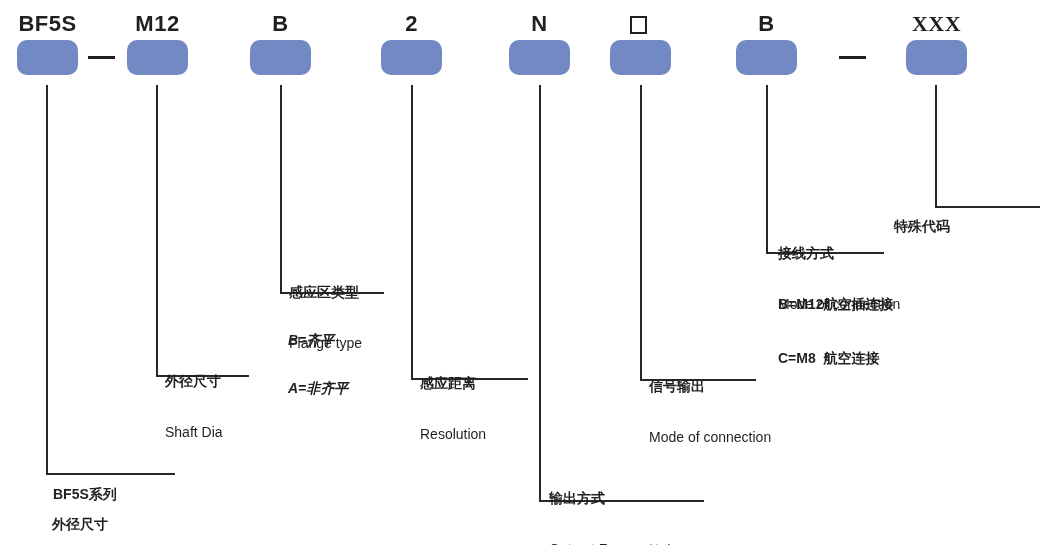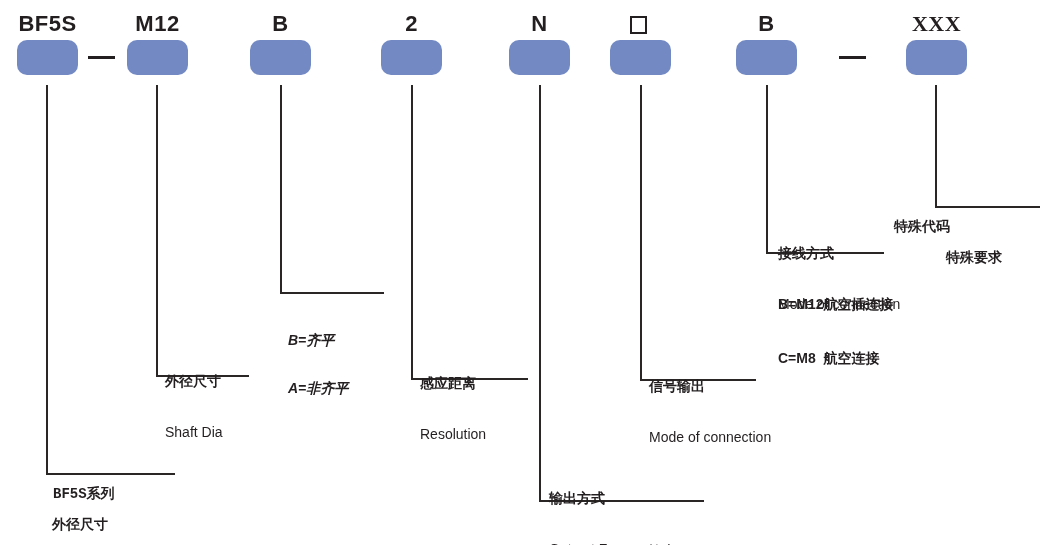--- a/index.html
+++ b/index.html
@@ -31,21 +31,21 @@
 </style>
 </head>
 <body>
 
 <div id="canvas">
 
   <div class="code" style="left:17px;">BF5S</div>
   <div class="box" style="left:17px;"></div>
   <div class="vline" style="left:46px;height:388px;"></div>
   <div class="hline" style="left:46px;top:473px;width:129px;"></div>
-  <div class="lbl" style="left:53px;top:452px;font-family:Liberation Mono, monospace;">
+  <div class="lbl" style="left:53px;top:452px;">
     <div class="zh">BF5S系列</div>
   </div>
   <div class="vals" style="left:52px;top:479px;">
     <div>外径尺寸</div>
     
   </div>
 
   <div class="dash" style="left:88px;"></div>
 
   <div class="code" style="left:127px;">M12</div>
@@ -54,20 +54,24 @@
   <div class="hline" style="left:156px;top:375px;width:93px;"></div>
   <div class="lbl" style="left:165px;top:339px;">
     <div class="zh">外径尺寸</div>
     <div class="en">Shaft Dia</div>
   </div>
 
   <div class="code" style="left:250px;">B</div>
   <div class="box" style="left:250px;"></div>
   <div class="vline" style="left:280px;height:207px;"></div>
   <div class="hline" style="left:280px;top:292px;width:104px;"></div>
+  <div class="lbl" style="left:289px;top:250px;">
+    <div class="zh">感应区类型</div>
+    <div class="en">Flange type</div>
+  </div>
   <div class="vals lh16" style="left:288px;top:300px;font-style:italic;">
     <div>B=齐平</div>
     <div>A=非齐平</div>
   </div>
 
   <div class="code" style="left:381px;">2</div>
   <div class="box" style="left:381px;"></div>
   <div class="vline" style="left:411px;height:293px;"></div>
   <div class="hline" style="left:411px;top:378px;width:117px;"></div>
   <div class="lbl" style="left:420px;top:341px;">
@@ -112,17 +116,14 @@
 
   <div class="dash" style="left:839px;"></div>
 
   <div class="code" style="left:906px;font-family:Liberation Serif, serif;">XXX</div>
   <div class="box" style="left:906px;"></div>
   <div class="vline" style="left:935px;height:121px;"></div>
   <div class="hline" style="left:935px;top:206px;width:105px;"></div>
   <div class="lbl" style="left:894px;top:184px;">
     <div class="zh">特殊代码</div>
   </div>
-  <div class="vals" style="left:946px;top:212px;">
-    <div>特殊要求</div>
-  </div>
 
 </div>
 
 </body></html>

